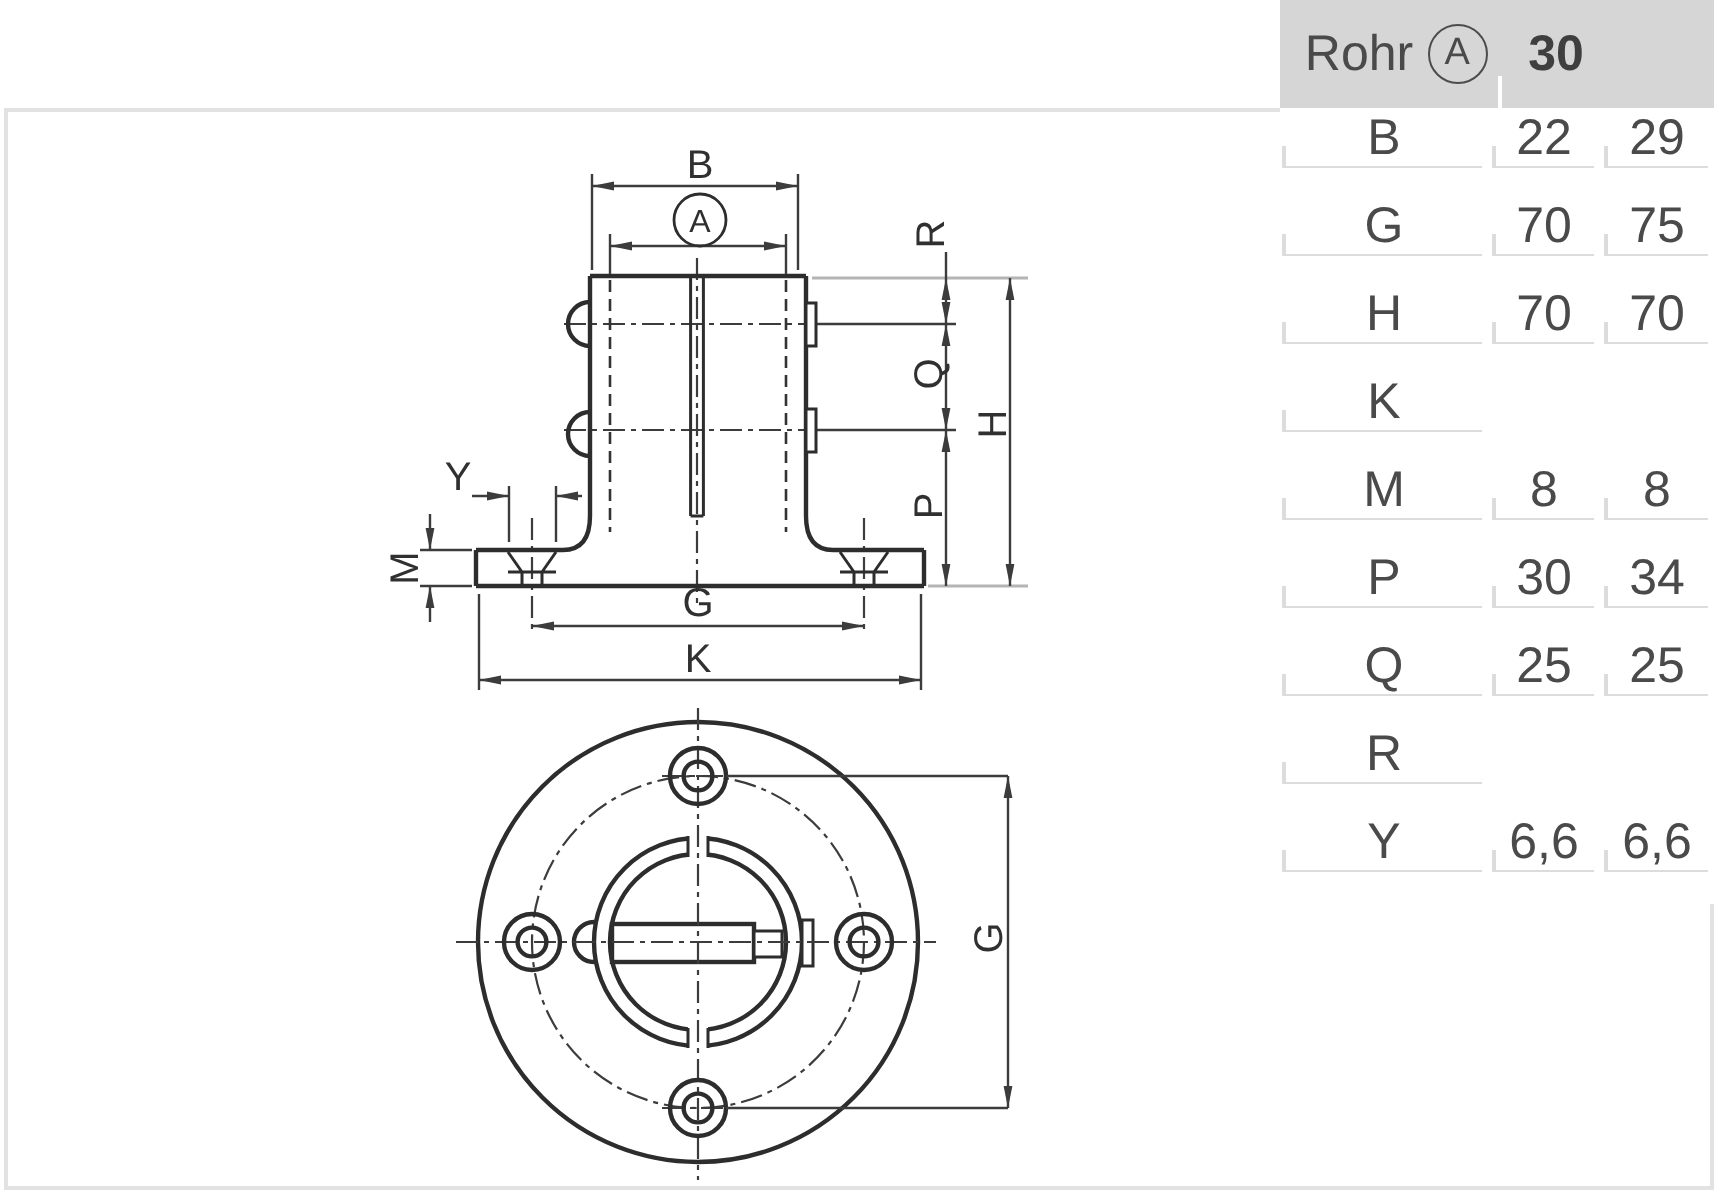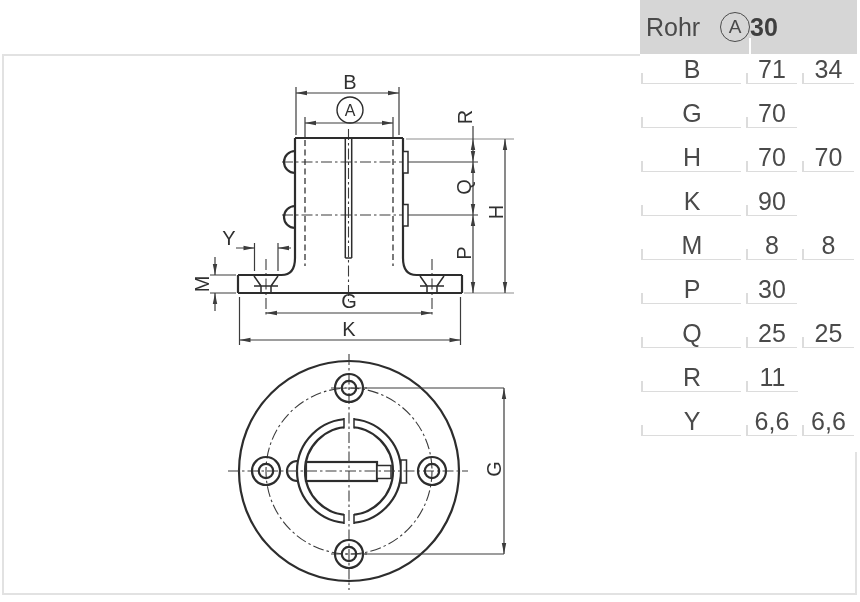--- a/index.html
+++ b/index.html
@@ -19,21 +19,21 @@
     background:#ffffff; z-index:3;
   }
   .thead {
     position:absolute; left:0; top:0; width:217px; height:54px;
     background:#d6d6d6; display:flex; z-index:2;
   }
   .cell { position:relative; display:flex; }
   .c-label { width:104px; }
   .c-v1 { width:56px; }
   .c-v2 { width:57px; }
-  .thead .cell { align-items:center; justify-content:space-between; }
+  .thead .cell { align-items:center; justify-content:center; }
   .thead .c-label { gap:7px; padding-left:6px; font-size:25px; color:#4a4a4a; }
   .thead .c-v1, .thead .c-v2 { font-size:25px; font-weight:bold; color:#3f3f3f; }
   .thead .c-v1::after, .thead .c-v2::after {
     content:''; position:absolute; left:-1px; bottom:0; width:2px; height:16px; background:#ffffff;
   }
   .circle-a {
     display:flex; align-items:center; justify-content:center;
     width:30px; height:30px; border:1.6px solid #4c4c4c; border-radius:50%;
     font-size:19px; color:#4a4a4a; box-sizing:border-box;
   }
@@ -176,53 +176,53 @@
   <div class="thead">
     <div class="cell c-label">
       <span>Rohr</span>
       <span class="circle-a">A</span>
     </div>
     <div class="cell c-v1">30</div>
   </div>
   <div id="rows-container">
       <div class="trow" style="top: 40px;">
       <div class="cell c-label">B</div>
-      <div class="cell c-v1">71</div>
-      <div class="cell c-v2">34</div>
+      <div class="cell c-v1">22</div>
+      <div class="cell c-v2">29</div>
     </div>
       <div class="trow" style="top: 84px;">
       <div class="cell c-label">G</div>
       <div class="cell c-v1">70</div>
+      <div class="cell c-v2">75</div>
     </div>
       <div class="trow" style="top: 128px;">
       <div class="cell c-label">H</div>
       <div class="cell c-v1">70</div>
       <div class="cell c-v2">70</div>
     </div>
       <div class="trow" style="top: 172px;">
       <div class="cell c-label">K</div>
-      <div class="cell c-v1">90</div>
     </div>
       <div class="trow" style="top: 216px;">
       <div class="cell c-label">M</div>
       <div class="cell c-v1">8</div>
       <div class="cell c-v2">8</div>
     </div>
       <div class="trow" style="top: 260px;">
       <div class="cell c-label">P</div>
       <div class="cell c-v1">30</div>
+      <div class="cell c-v2">34</div>
     </div>
       <div class="trow" style="top: 304px;">
       <div class="cell c-label">Q</div>
       <div class="cell c-v1">25</div>
       <div class="cell c-v2">25</div>
     </div>
       <div class="trow" style="top: 348px;">
       <div class="cell c-label">R</div>
-      <div class="cell c-v2">11</div>
     </div>
       <div class="trow" style="top: 392px;">
       <div class="cell c-label">Y</div>
       <div class="cell c-v1">6,6</div>
       <div class="cell c-v2">6,6</div>
     </div>
     </div>
 
 </div>
 

